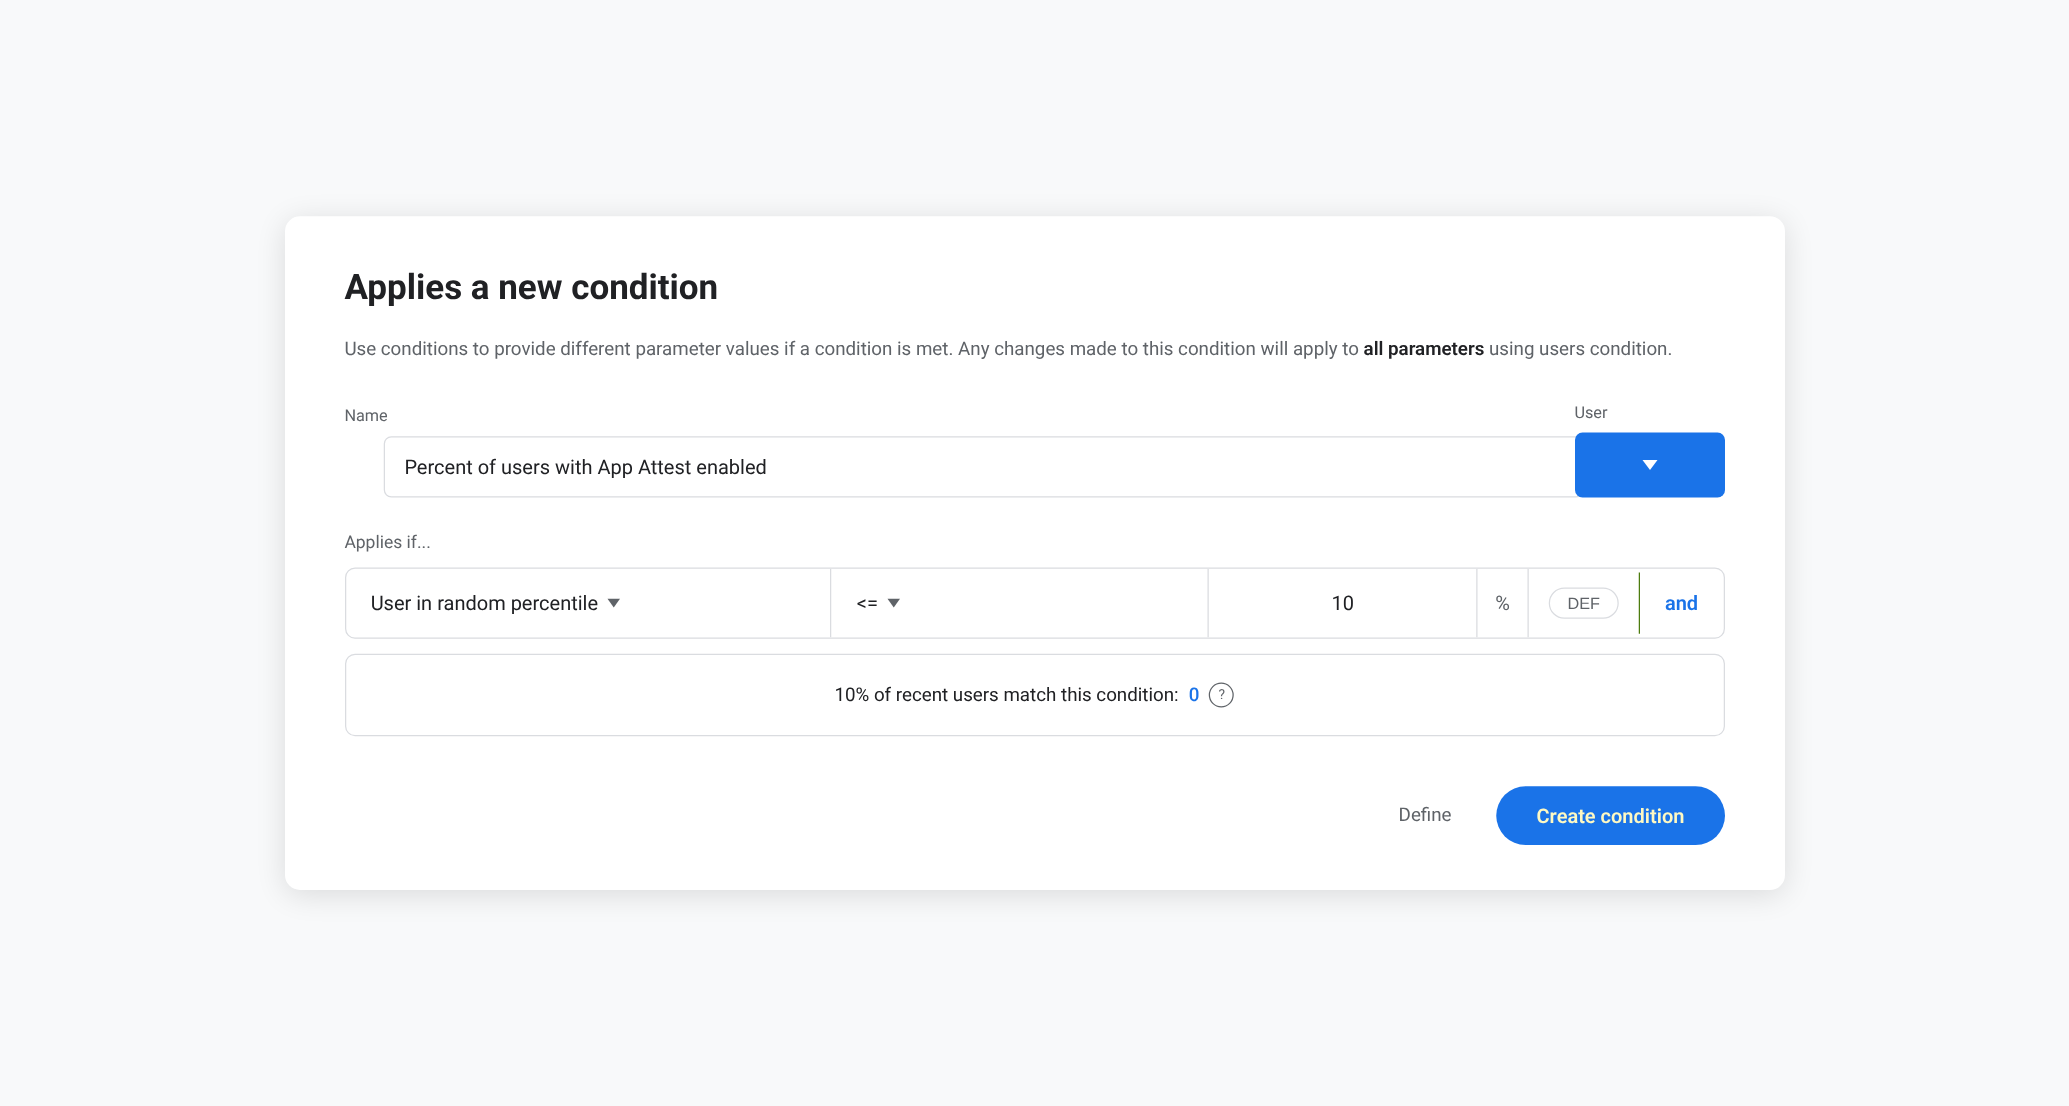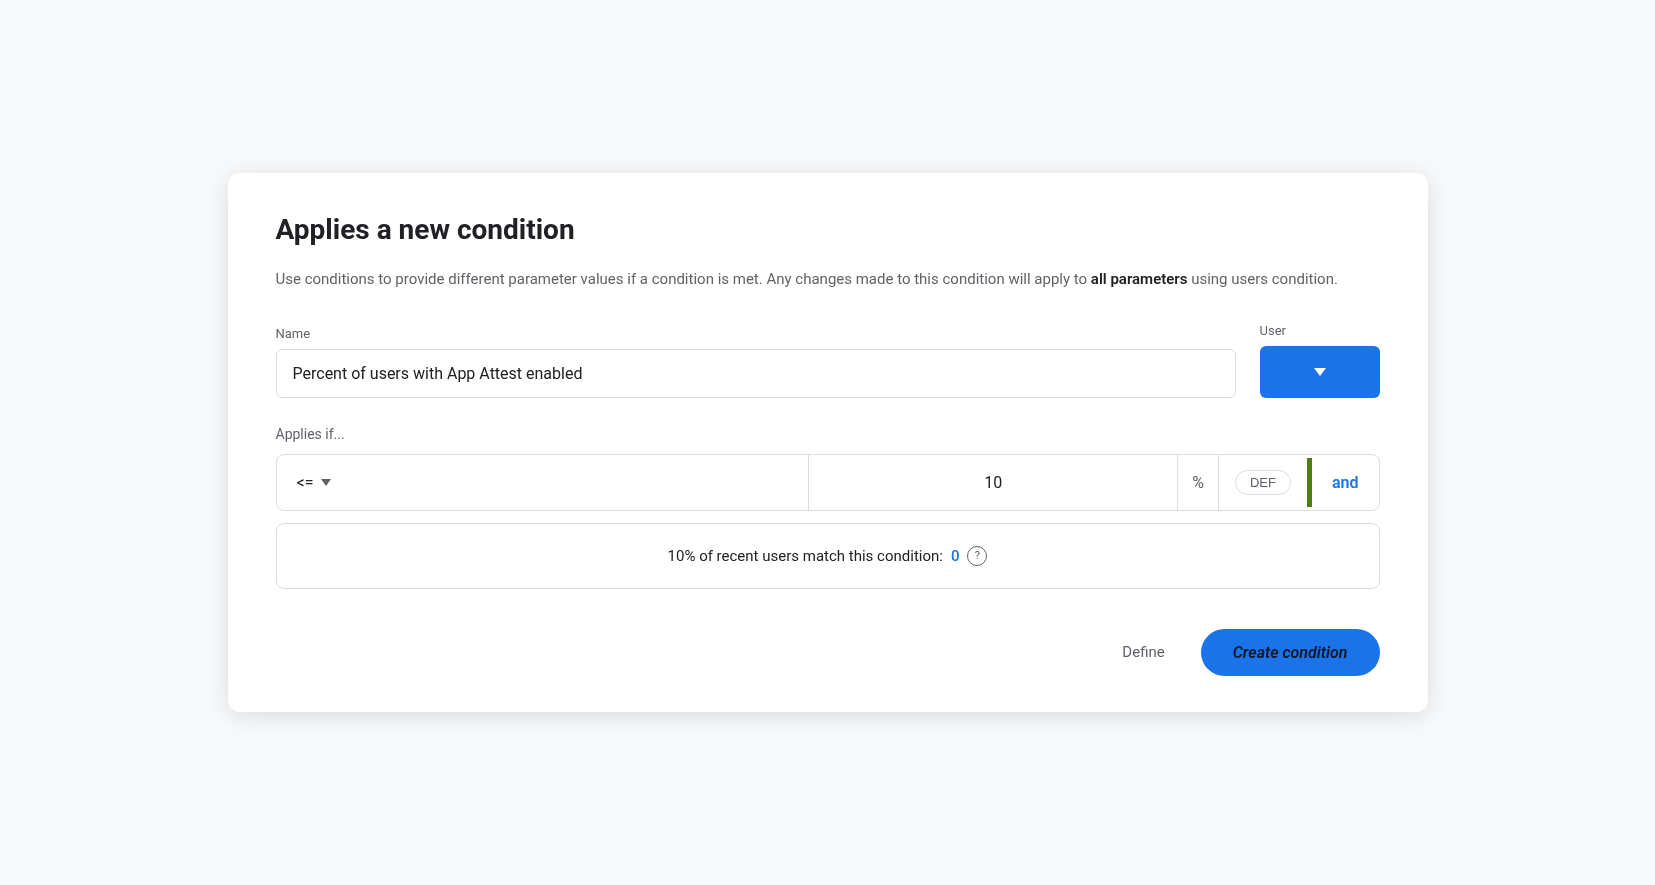--- a/index.html
+++ b/index.html
@@ -75,20 +75,21 @@
 
     .name-input {
       border: 1px solid #dadce0;
       border-radius: 6px;
       padding: 14px 16px;
       font-size: 16px;
       color: #202124;
       outline: none;
       width: 100%;
       font-family: inherit;
+      margin-left: 31px;
     }
 
     .color-btn {
       background: #1a73e8;
       border: none;
       border-radius: 6px;
       width: 120px;
       height: 52px;
       cursor: pointer;
       display: flex;
@@ -144,21 +145,21 @@
     }
 
     .condition-segment.percent-seg {
       padding: 18px 14px;
       border-right: 1px solid #dadce0;
       color: #5f6368;
       font-size: 16px;
     }
 
     .condition-segment.def-seg {
-      border-right: 5px solid #4d7c0f;
+      border-right: 1px solid #4d7c0f;
       padding: 12px 16px;
     }
 
     .condition-segment.and-seg {
       border-right: none;
       padding: 18px 20px;
     }
 
     .segment-label {
       font-size: 16px;
@@ -239,24 +240,23 @@
       font-family: inherit;
     }
 
     .create-btn {
       background: #1a73e8;
       border: none;
       border-radius: 24px;
       padding: 14px 32px;
       font-size: 16px;
       font-weight: 600;
-      color: #0f172a;
+      color: #fef9c3;
       cursor: pointer;
       font-family: inherit;
-      font-style: italic;
     }
 
     .triangle-down {
       width: 0;
       height: 0;
       border-left: 6px solid transparent;
       border-right: 6px solid transparent;
       border-top: 8px solid white;
       display: inline-block;
     }
@@ -294,20 +294,24 @@
       <button class="color-btn">
         <span class="triangle-down"></span>
       </button>
     </div>
   </div>
 
   <div class="form-section">
     <div class="applies-if-label">Applies if...</div>
 
     <div class="condition-row">
+      <div class="condition-segment type-select">
+        <span class="segment-label">User in random percentile</span>
+        <span class="triangle-down-dark"></span>
+      </div>
 
       <div class="condition-segment operator-select">
         <span class="segment-label">&lt;=</span>
         <span class="triangle-down-dark"></span>
       </div>
 
       <div class="condition-segment value-input-seg">
         <span class="value-display">10</span>
       </div>
 

